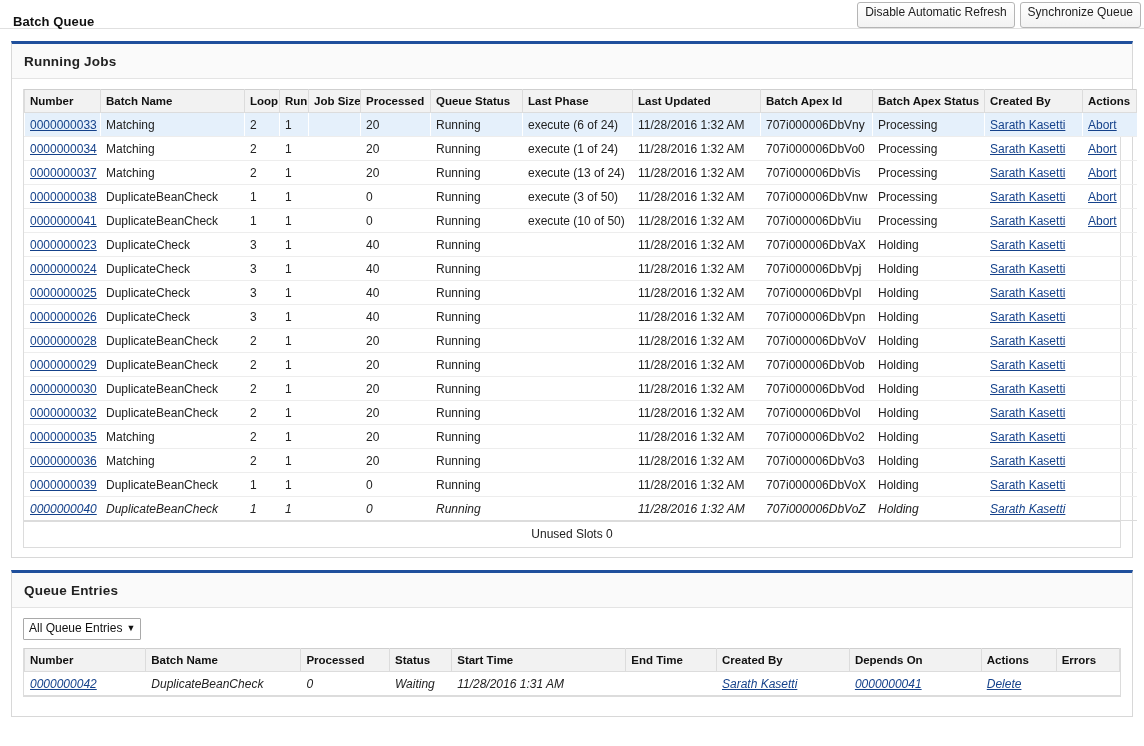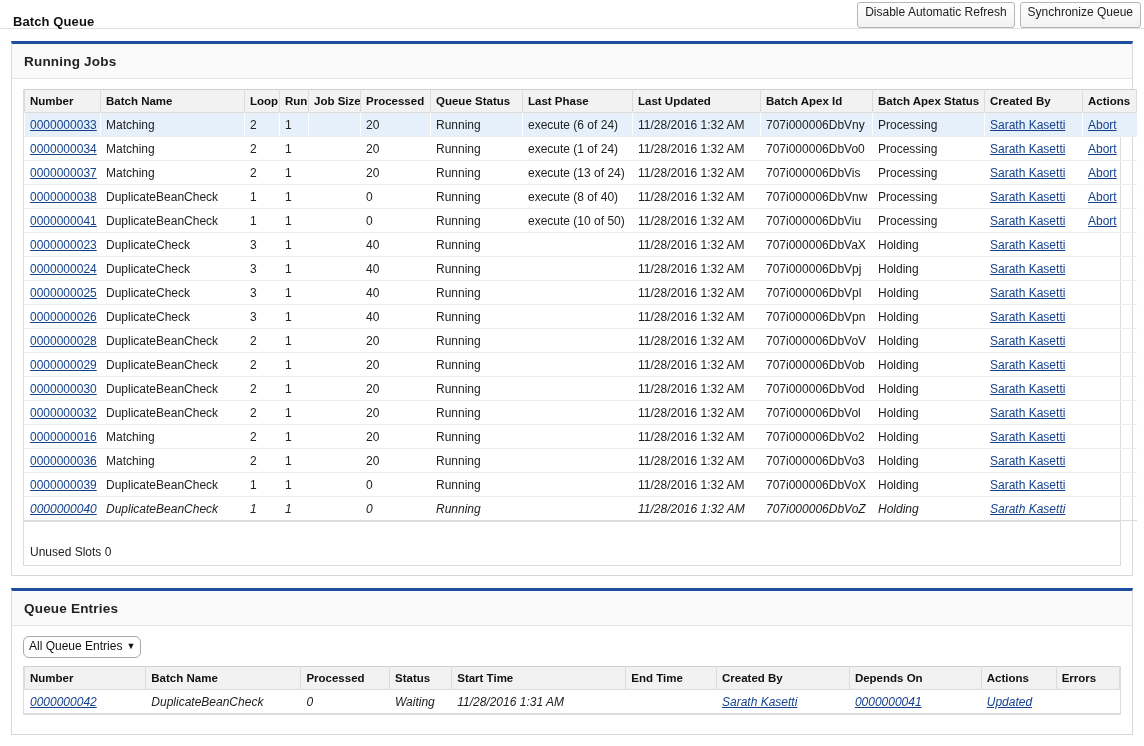--- a/index.html
+++ b/index.html
@@ -119,36 +119,37 @@
     box-sizing: border-box;
   }
 
   a.link {
     color: #15428b;
     text-decoration: underline;
     cursor: pointer;
   }
 
   .footer-row {
-    padding: 23px 6px 6px 6px;
+    padding: 5px 6px 6px 6px;
     font-size: 12px;
     color: #222222;
     border-top: 1px solid #dcdcdc;
     background: #ffffff;
+    text-align: center;
   }
 
   
   .filter-select {
     display: inline-block;
     border: 1px solid #a9a9a9;
     background: #ffffff;
     padding: 2px 5px 3px 5px;
     font-size: 12px;
     color: #111111;
-    border-radius: 6px;
+    border-radius: 1px;
     cursor: pointer;
     line-height: 14px;
     margin-bottom: 8px;
   }
   .filter-select .caret {
     font-size: 9px;
     margin-left: 4px;
     position: relative;
     top: -1px;
   }
@@ -257,21 +258,21 @@
               <td><a class="link">Abort</a></td>
             </tr>
             <tr>
               <td><a class="link">0000000038</a></td>
               <td>DuplicateBeanCheck</td>
               <td>1</td>
               <td>1</td>
               <td></td>
               <td>0</td>
               <td>Running</td>
-              <td>execute (8 of 40)</td>
+              <td>execute (3 of 50)</td>
               <td>11/28/2016 1:32 AM</td>
               <td>707i000006DbVnw</td>
               <td>Processing</td>
               <td><a class="link">Sarath Kasetti</a></td>
               <td><a class="link">Abort</a></td>
             </tr>
             <tr>
               <td><a class="link">0000000041</a></td>
               <td>DuplicateBeanCheck</td>
               <td>1</td>
@@ -400,21 +401,21 @@
               <td>20</td>
               <td>Running</td>
               <td></td>
               <td>11/28/2016 1:32 AM</td>
               <td>707i000006DbVol</td>
               <td>Holding</td>
               <td><a class="link">Sarath Kasetti</a></td>
               <td></td>
             </tr>
             <tr>
-              <td><a class="link">0000000016</a></td>
+              <td><a class="link">0000000035</a></td>
               <td>Matching</td>
               <td>2</td>
               <td>1</td>
               <td></td>
               <td>20</td>
               <td>Running</td>
               <td></td>
               <td>11/28/2016 1:32 AM</td>
               <td>707i000006DbVo2</td>
               <td>Holding</td>
@@ -510,21 +511,21 @@
         <tbody id="queue-entries-body-rows">
             <tr class="last-data">
               <td><a class="link">0000000042</a></td>
               <td>DuplicateBeanCheck</td>
               <td>0</td>
               <td>Waiting</td>
               <td>11/28/2016 1:31 AM</td>
               <td></td>
               <td><a class="link">Sarath Kasetti</a></td>
               <td><a class="link">0000000041</a></td>
-              <td><a class="link">Updated</a></td>
+              <td><a class="link">Delete</a></td>
               <td></td>
             </tr>
           </tbody>
       </table>
     </div>
     <div class="pager">
       
       
       
       

